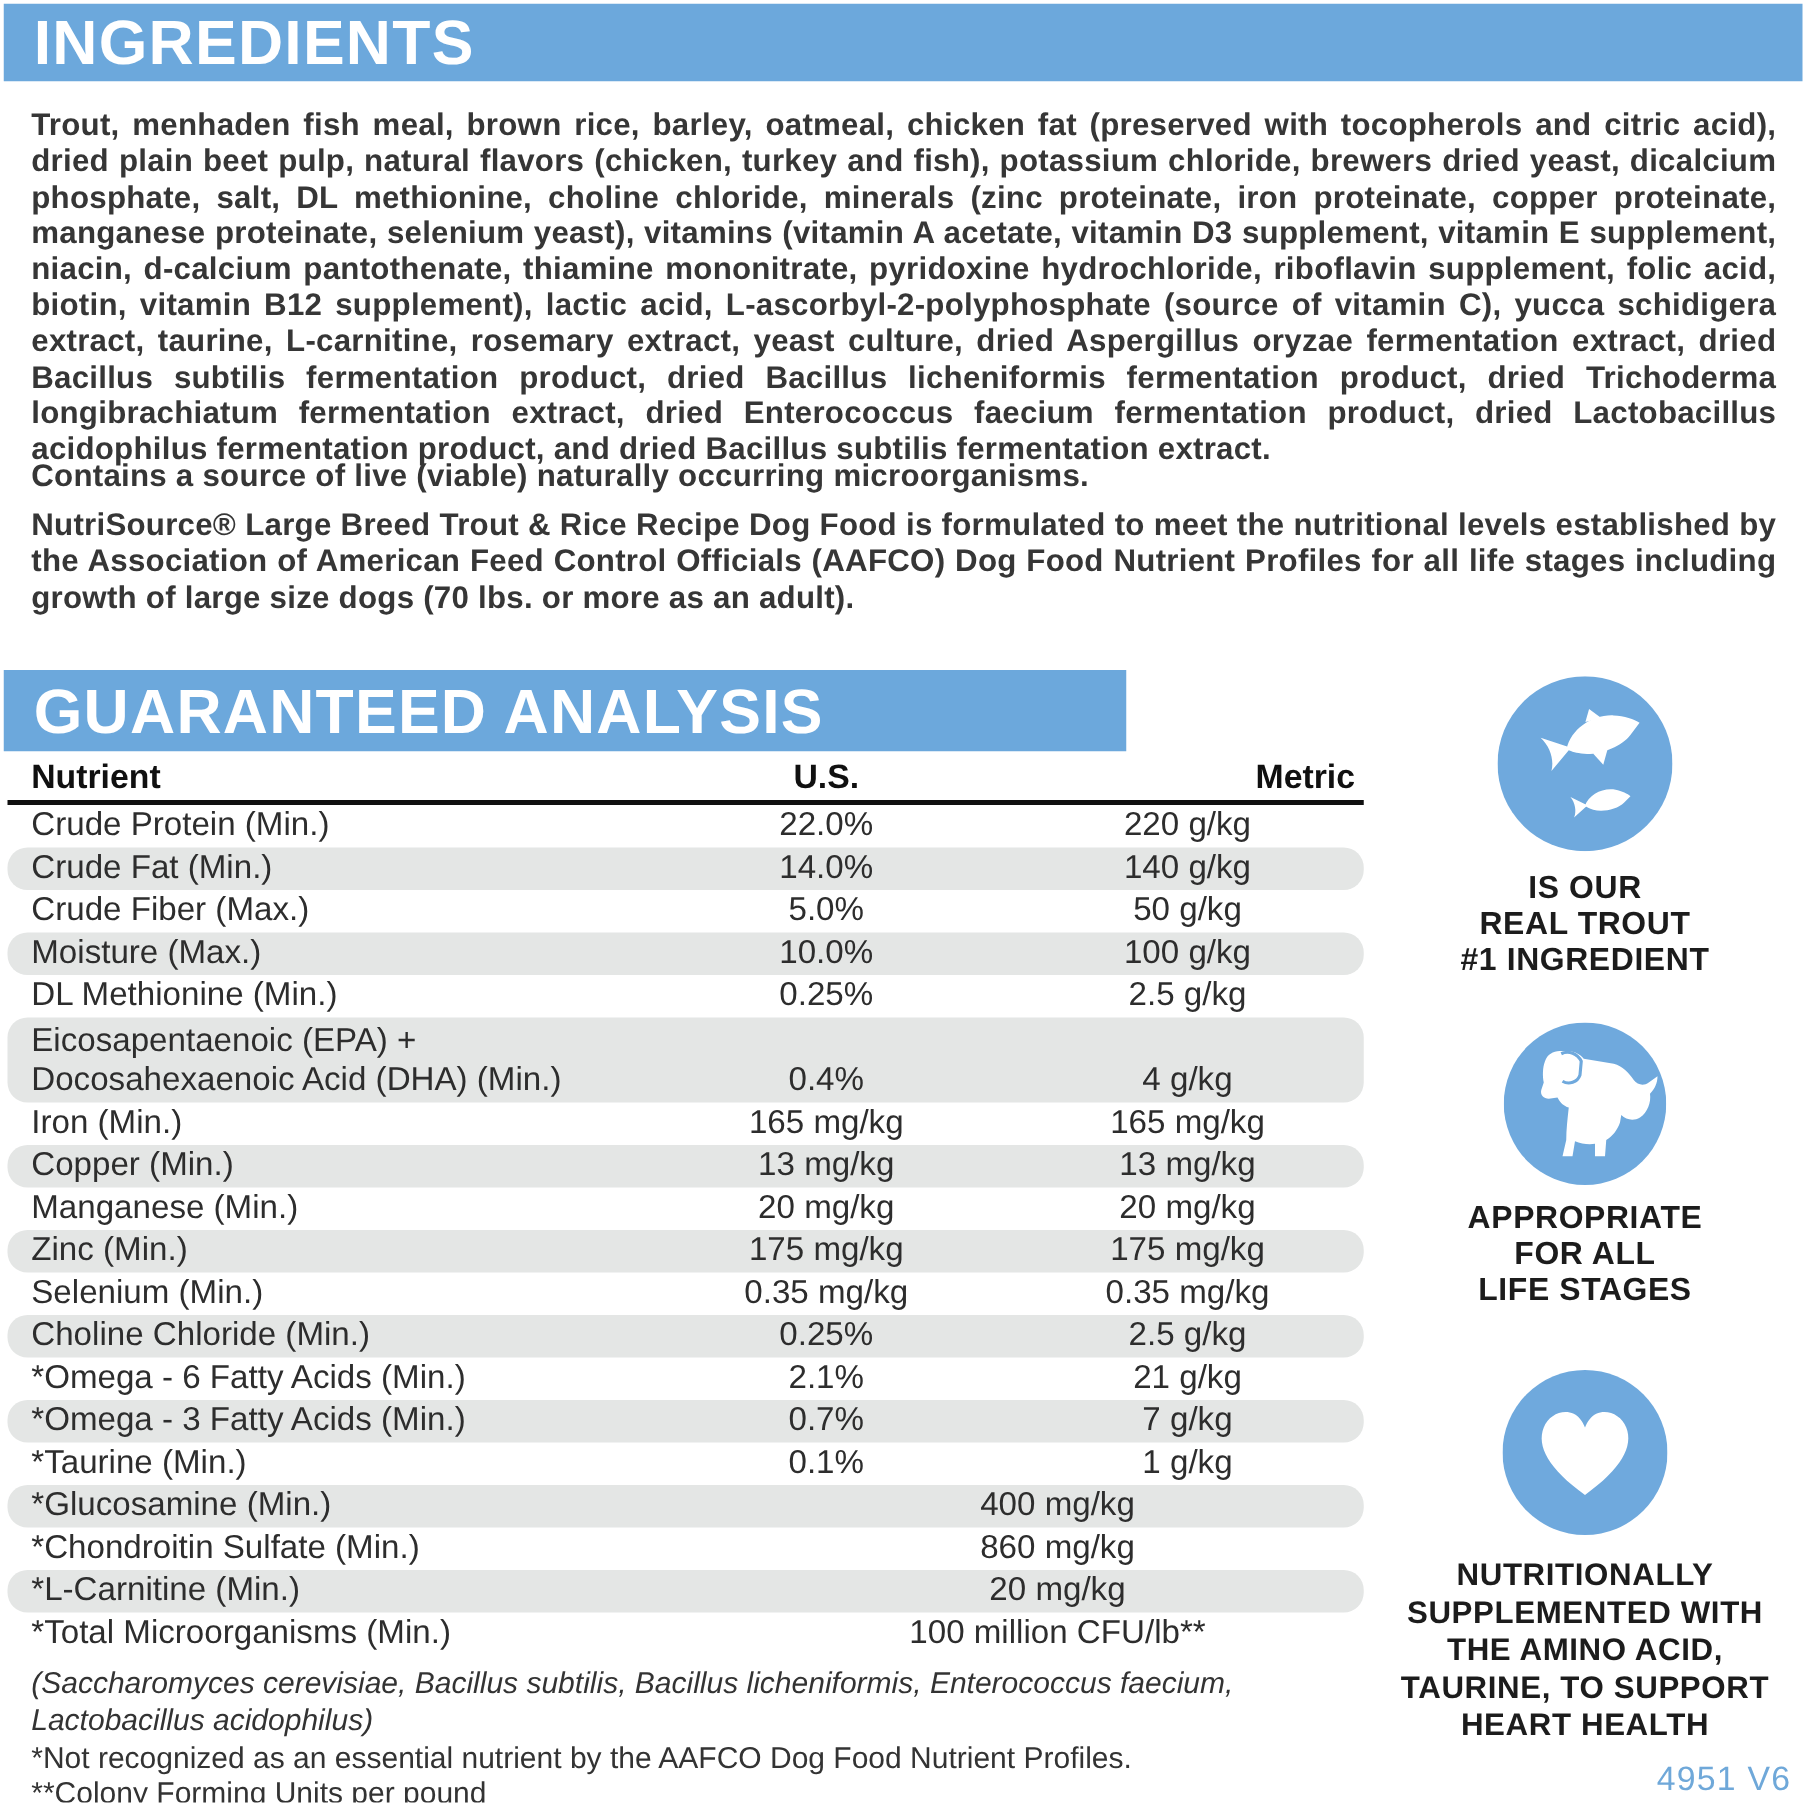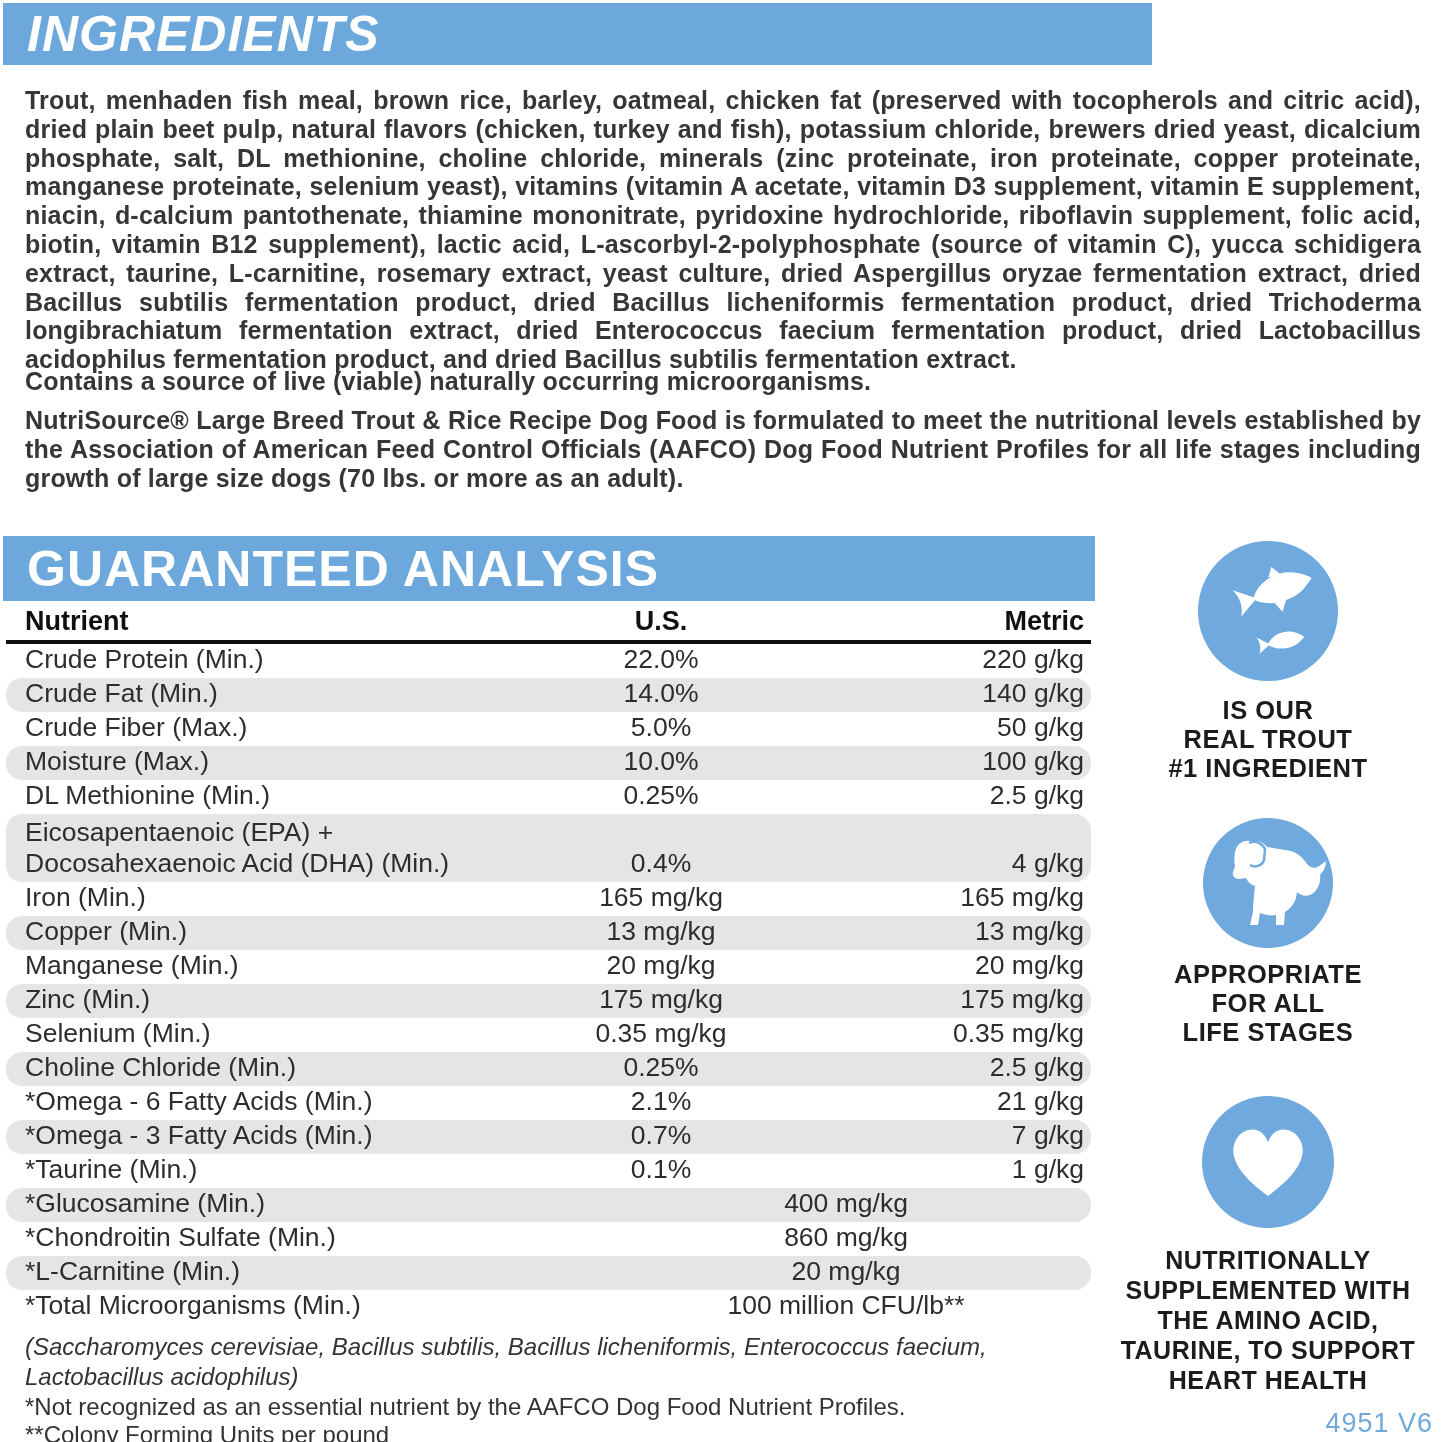--- a/index.html
+++ b/index.html
@@ -15,22 +15,22 @@
     position:absolute;
     background:#6CA8DC;
     color:#ffffff;
     font-weight:bold;
     display:flex; align-items:center;
     padding-left:24px;
     letter-spacing:1px;
     font-size:50px;
     box-sizing:border-box;
   }
-  #ingredients-banner { left:3px; top:3px; width:1149px; height:62px;font-style:italic; }
-  #analysis-banner    { left:3px; top:536px; width:1092px; height:65px; }
+  #ingredients-banner { left:3px; top:3px; width:1439px; height:62px; }
+  #analysis-banner    { left:3px; top:536px; width:898px; height:65px; }
 
   .para {
     position:absolute;
     left:25px; width:1396px;
     font-size:25px; line-height:28.8px;
     text-align:justify;
     color:#363636;
     letter-spacing:0.2px;
     font-weight:bold;
   }
@@ -56,21 +56,21 @@
     display:grid; grid-template-columns:500px 310px 270px;
     align-items:end;
     min-height:33.4px;
     font-size:26.5px; color:#2d2d2d;
     box-sizing:border-box;
   }
   .trow.gray { background:#E4E6E5;border-radius:16px; }
   .trow.tall { min-height:61px; padding-top:3px; }
   .c-nutrient { padding-left:19px; line-height:31px; padding-bottom:3px; }
   .c-us      { text-align:center; padding-bottom:3px; line-height:31px; }
-  .c-metric  { text-align:right; padding-right:2px; padding-bottom:3px; line-height:31px; }
+  .c-metric  { text-align:center; padding-right:2px; padding-bottom:3px; line-height:31px; }
   .c-combined{ grid-column:2/4; text-align:center; padding-left:100px; padding-bottom:3px; line-height:31px; }
 
   .footnote {
     position:absolute; left:25px;
     font-size:24px; line-height:30px;
     color:#333333;
   }
   #footnote-organisms { top:1332px; width:1060px;font-style:italic; }
   #footnote-asterisk  { top:1392px; width:1090px; }
   #footnote-double    { top:1420px; width:1090px; }

